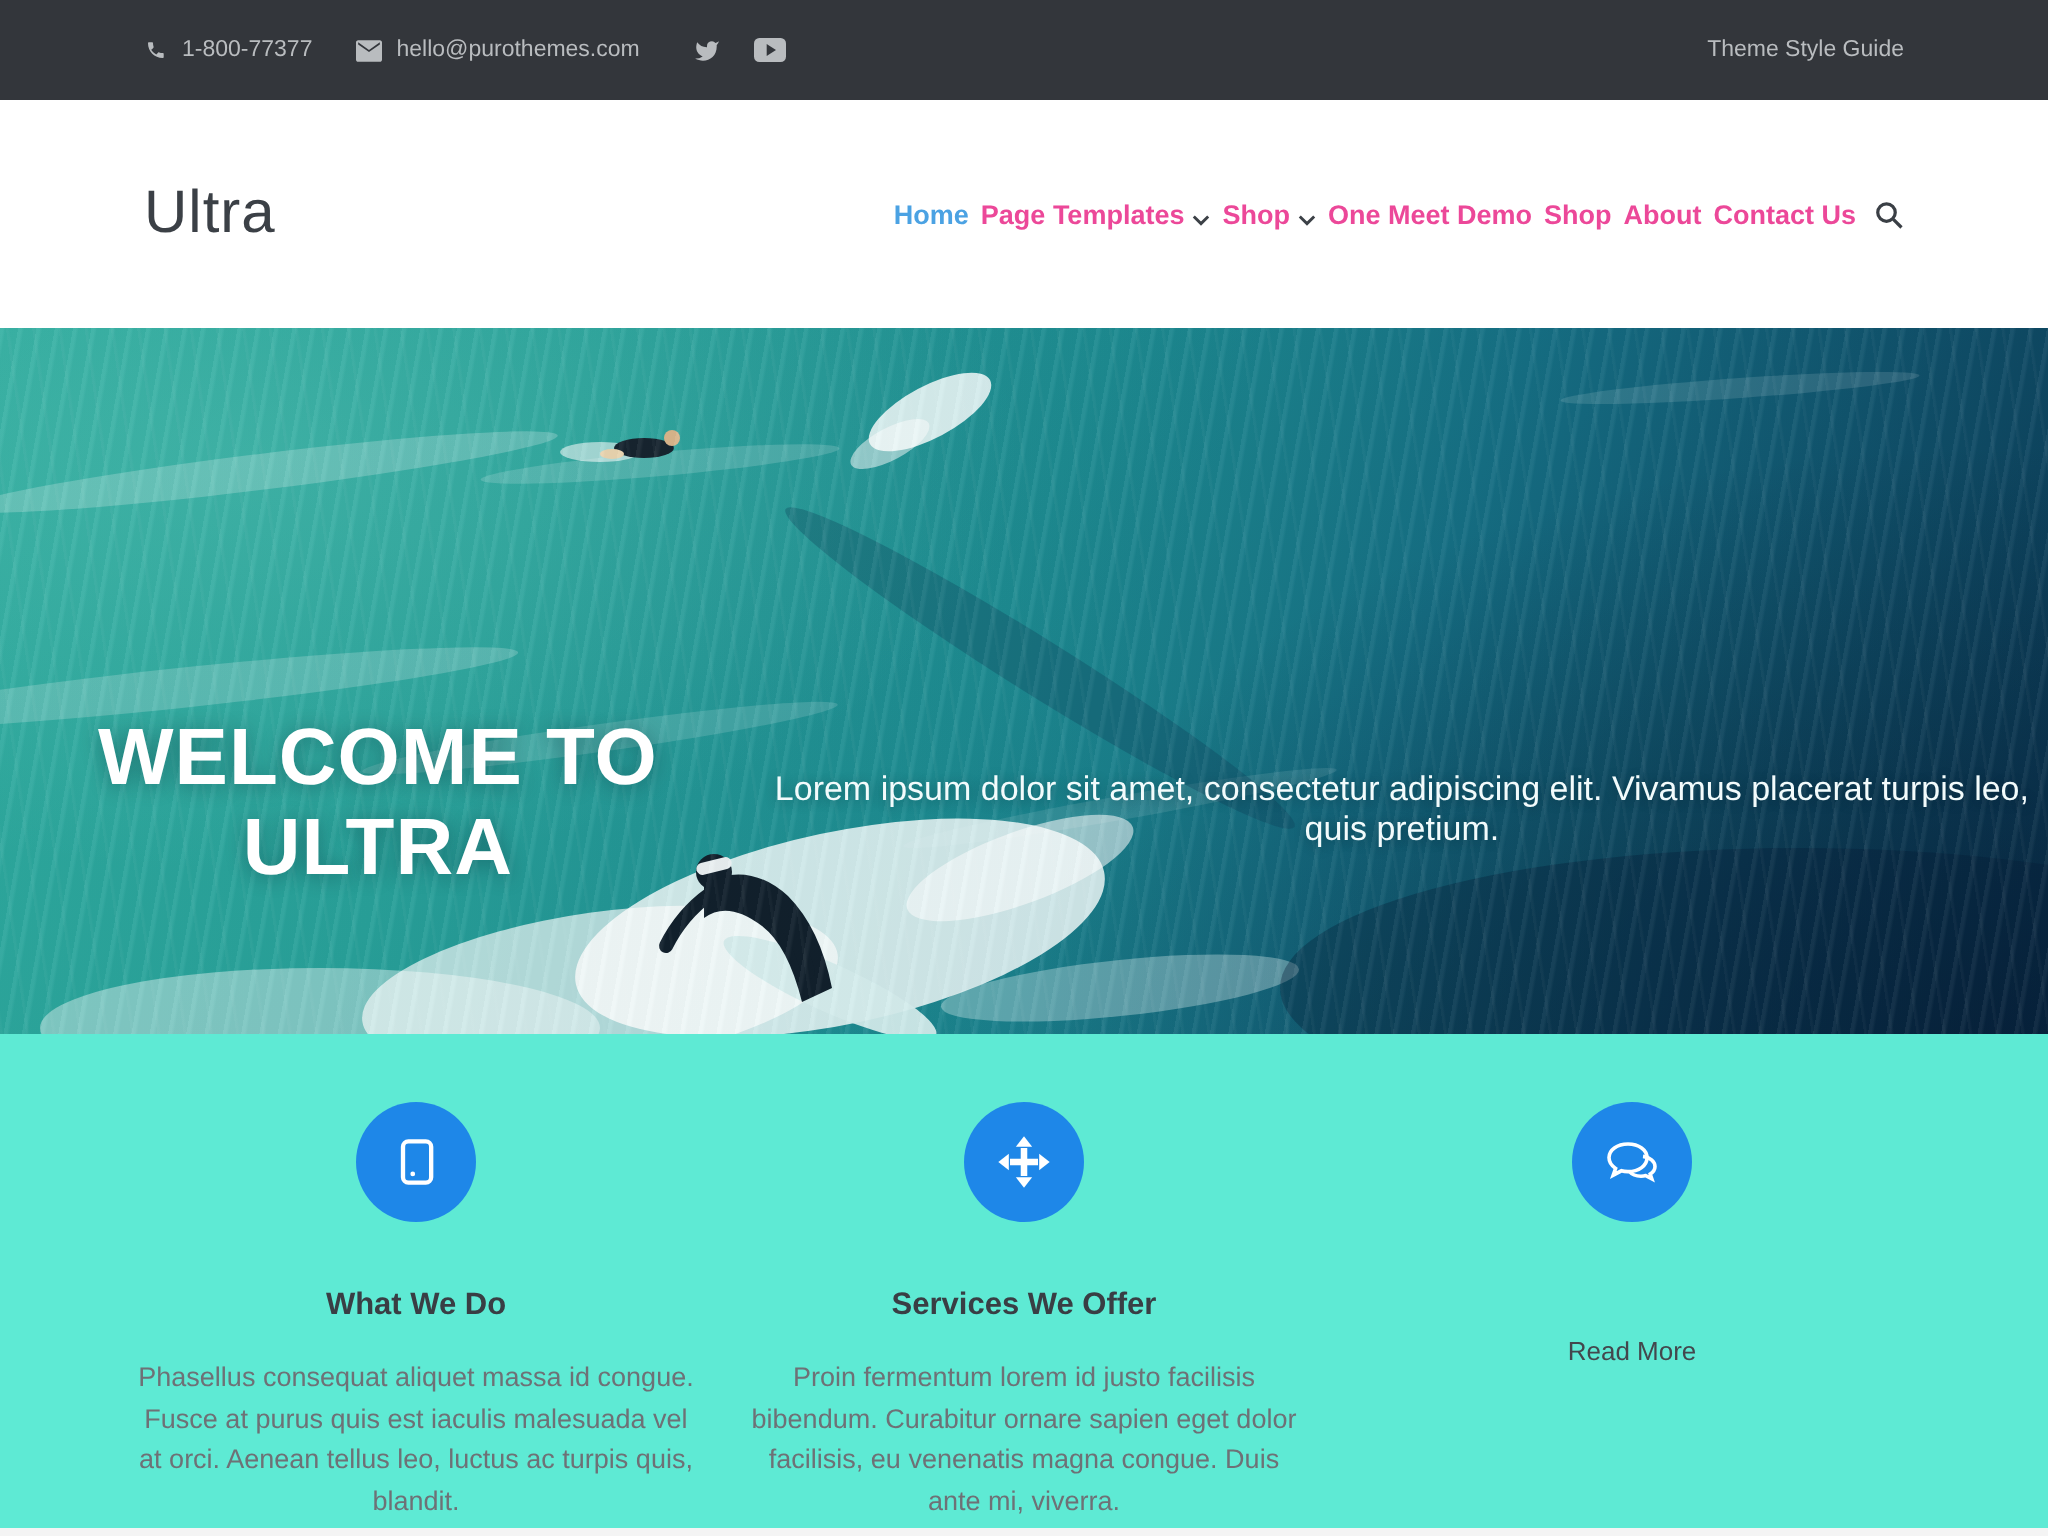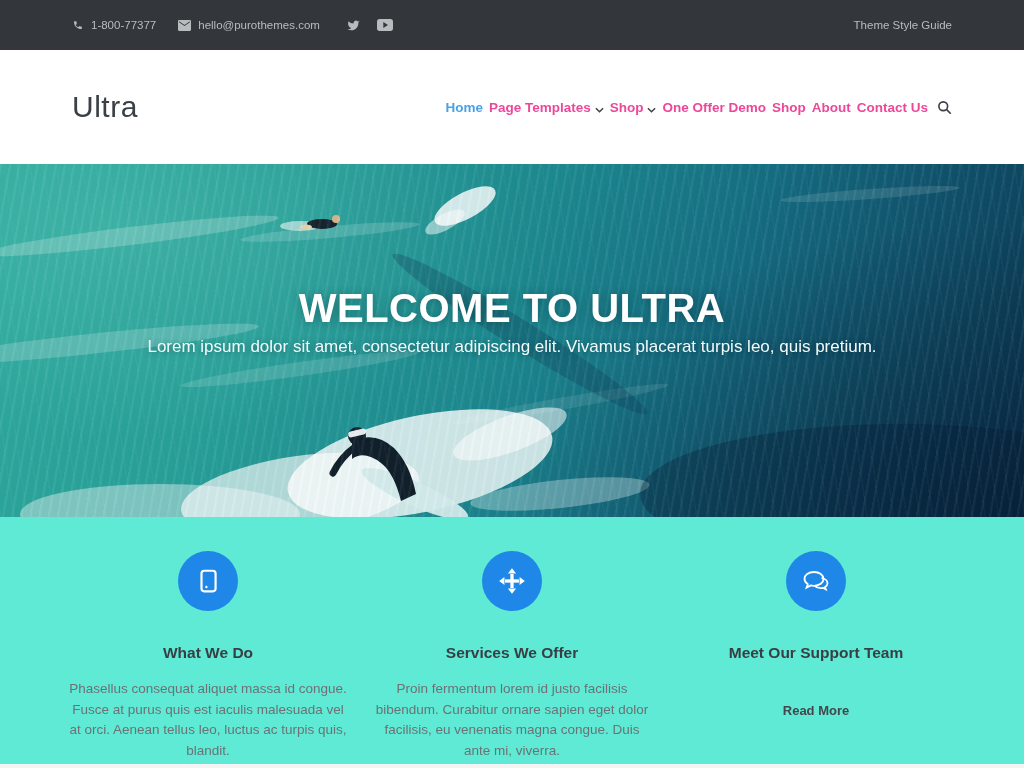--- a/index.html
+++ b/index.html
@@ -32,35 +32,35 @@
       radial-gradient(700px 420px at 97% 100%, rgba(5,22,44,.55), transparent 70%),
       radial-gradient(560px 300px at 12% 18%, rgba(130,225,205,.22), transparent 70%),
       linear-gradient(112deg,#2fab9f 0%, #28a099 26%, #1d8a90 48%, #156e83 66%, #0f4e68 84%, #0a3551 100%);
   }
   .hero::after { content:""; position:absolute; inset:0;
     background:
       repeating-linear-gradient(100deg, rgba(255,255,255,.05) 0 1.5px, rgba(0,0,0,.02) 3px 9px),
       repeating-linear-gradient(82deg, rgba(255,255,255,.03) 0 1px, transparent 2px 13px);
     pointer-events:none; }
   .hero-art { position:absolute; inset:0; width:100%; height:100%; }
-  .hero-inner { position:absolute; inset:0; z-index:2; display:flex; flex-direction:column;
+  .hero-inner { position:absolute; inset:0; z-index:2; display:flex; flex-direction:row;
     align-items:center; text-align:center; padding-top:122px; }
   .hero-title { color:#fff; font-size:40px; font-weight:700; letter-spacing:.5px;
     text-shadow:0 1px 10px rgba(0,30,40,.35); }
   .hero-sub { color:#f2fbfc; font-size:17px; margin-top:6px; text-shadow:0 1px 6px rgba(0,30,40,.35); }
 
   
   .features { background:#5eead4; padding:34px 0 0; }
   .features .grid { width:912px; margin:0 auto; display:grid; grid-template-columns:1fr 1fr 1fr; column-gap:0; }
   .card { text-align:center; padding:0 10px; }
   .icon-circle { width:60px; height:60px; border-radius:50%; background:#1e87e8;
     display:flex; align-items:center; justify-content:center; margin:0 auto 33px; cursor:pointer; }
   .card h3 { font-size:15.5px; font-weight:700; color:#393e44; margin-bottom:17px; }
   .card p { font-size:13.5px; color:#6e7176; line-height:1.53; }
-  .read-more { display:inline-block; margin-top:24px; font-size:13px; font-weight:700;
+  .read-more { display:inline-block; margin-top:24px; font-size:13px; font-weight:400;
     color:#43474d; text-decoration:none; }
 
   .bottom-strip { position:absolute; left:0; bottom:0; width:1024px; height:4px; background:#f4f4f4; }
 </style>
 </head>
 <body>
 
 <div class="topbar">
   <div class="container">
     <div class="topbar-left">
@@ -113,21 +113,21 @@
               <polyline points="1,1 5,5 9,1"></polyline>
             </svg></span>
       </a>
       <a href="#">
           <span>Shop</span>
         <span class="chev"><svg width="9" height="6" viewBox="0 0 10 6" fill="none" stroke="#3c4147" stroke-width="1.6">
               <polyline points="1,1 5,5 9,1"></polyline>
             </svg></span>
       </a>
       <a href="#">
-          <span>One Offer Demo</span>
+          <span>One Meet Demo</span>
         </a>
       <a href="#">
           <span>Shop</span>
         </a>
       <a href="#">
           <span>About</span>
         </a>
       <a href="#">
           <span>Contact Us</span>
         </a>
@@ -214,20 +214,19 @@
       <a href="#" class="read-more">Read More</a>
     </div>
 
     <div class="card">
       <div class="icon-circle">
         <svg width="30" height="26" viewBox="0 0 30 24" fill="none" stroke="#ffffff" stroke-width="1.8">
             <path d="M13 3 C7.5 3 3.5 6 3.5 9.8 c0 2.2 1.3 4.1 3.3 5.4 L5.6 18.6 l4.1 -2.2 c1 .3 2.1 .4 3.3 .4 5.5 0 9.5 -3 9.5 -6.9 S18.5 3 13 3 z"></path>
             <path d="M20.5 9.2 c3.4 .4 6 2.5 6 5 0 1.5 -1 2.9 -2.4 3.8 l.8 2.4 -3 -1.6 c-.7 .2 -1.5 .3 -2.4 .3 -2.5 0 -4.7 -1 -5.9 -2.4"></path>
           </svg>
       </div>
-      <h3>Meet Our Support Team</h3>
       <a href="#" class="read-more">Read More</a>
     </div>
 
   </div>
 </div>
 
 <div class="bottom-strip"></div>
 
 </body></html>

